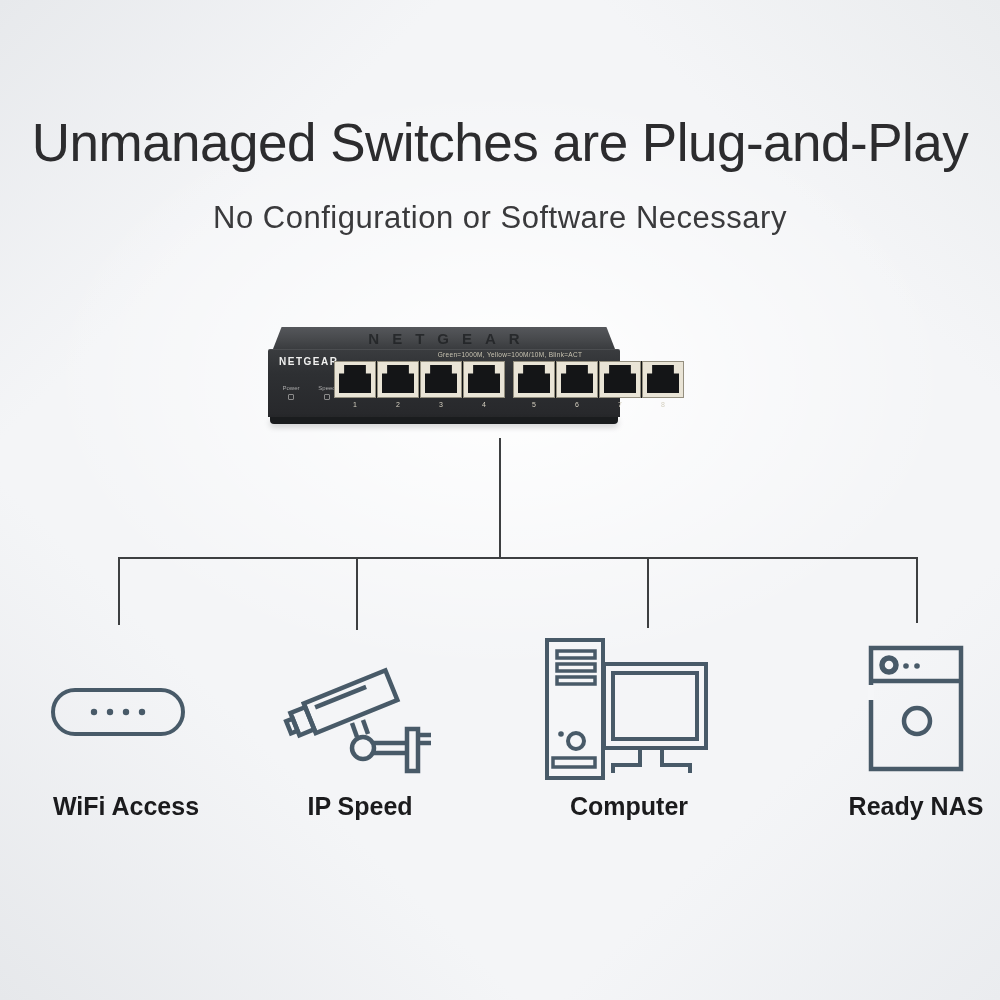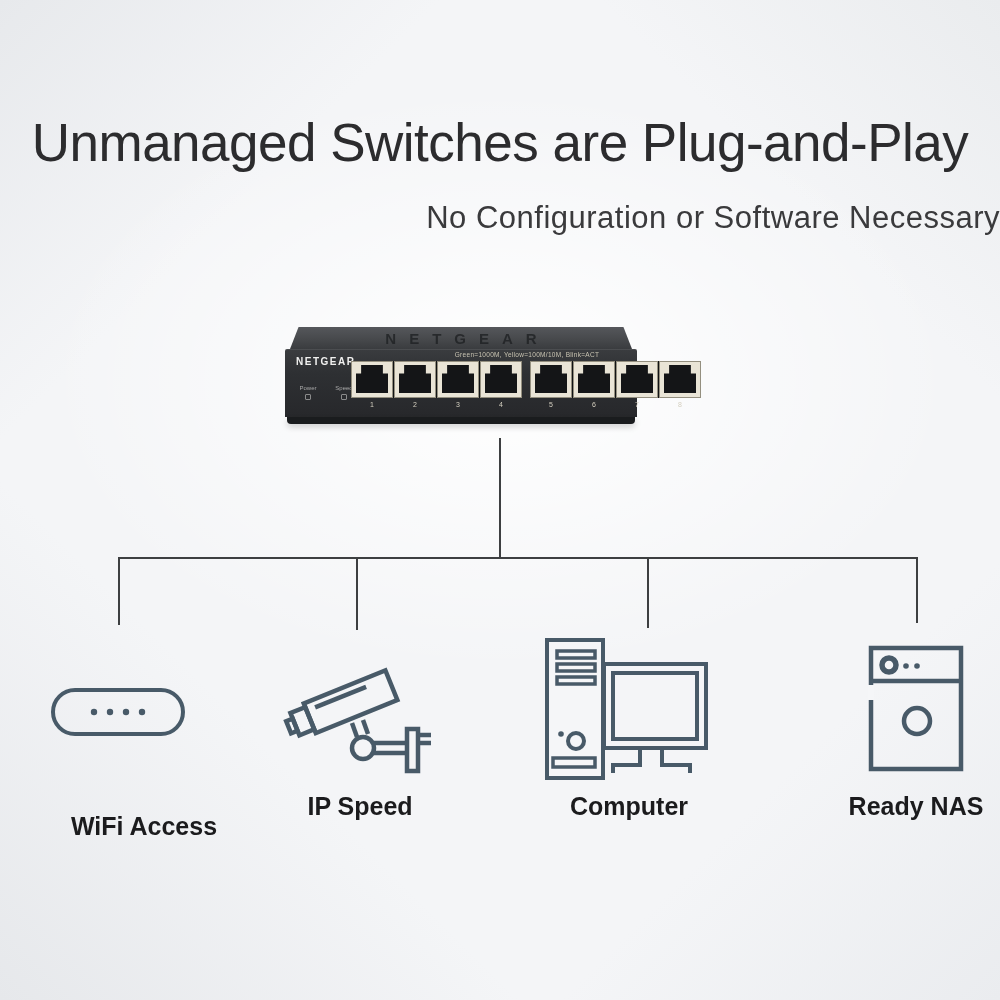--- a/index.html
+++ b/index.html
@@ -6,25 +6,25 @@
   .canvas{position:relative;width:1000px;height:1000px;margin:0 auto;overflow:hidden;
     background:
       radial-gradient(70% 45% at 50% 38%, #ffffff 0%, rgba(255,255,255,0) 65%),
       linear-gradient(135deg, #e7e9ec 0%, rgba(231,233,236,0) 22%),
       linear-gradient(225deg, #eaecee 0%, rgba(234,236,238,0) 20%),
       linear-gradient(45deg,  #e6e8eb 0%, rgba(230,232,235,0) 26%),
       linear-gradient(315deg, #eaecef 0%, rgba(234,236,239,0) 22%),
       #f4f5f7;}
   .title{position:absolute;left:0;top:112px;width:100%;text-align:center;
     font-size:53px;font-weight:400;color:#2c2c2e;letter-spacing:-0.5px;}
-  .subtitle{position:absolute;left:0;top:200px;width:100%;text-align:right;
+  .subtitle{position:absolute;left:0;top:200px;width:100%;text-align:center;
     font-size:31px;font-weight:400;color:#3a3a3c;letter-spacing:0.5px;}
 
   
-  .switch{position:absolute;left:285px;top:327px;width:352px;height:97px;}
+  .switch{position:absolute;left:268px;top:327px;width:352px;height:97px;}
   .top-face{position:absolute;left:5px;right:5px;top:0;height:22px;
     clip-path:polygon(2.5% 0,97.5% 0,100% 100%,0 100%);
     background:linear-gradient(180deg,#55575b 0%,#47494c 55%,#3a3c3f 100%);}
   .top-brand{width:100%;text-align:center;line-height:23px;font-size:15px;font-weight:bold;
     letter-spacing:13px;padding-left:13px;box-sizing:border-box;color:#1f2123;opacity:.8;}
   .front-face{position:absolute;left:0;right:0;top:22px;height:68px;
     background:linear-gradient(180deg,#3a3c3f 0%,#2e3033 35%,#27282b 100%);
     border-radius:2px 2px 0 0;box-shadow:inset 0 1px 0 rgba(255,255,255,.09);}
   .base{position:absolute;left:2px;right:2px;top:90px;height:7px;background:#1a1c1e;
     border-radius:0 0 4px 4px;box-shadow:0 3px 6px rgba(0,0,0,.18);}
@@ -176,18 +176,18 @@
       <rect x="3" y="3" width="90" height="121"></rect>
       <line x1="3" y1="36" x2="93" y2="36"></line>
       <circle cx="21" cy="20" r="7" stroke-width="5.5"></circle>
       <circle cx="38" cy="21" r="2.8" fill="#485a68" stroke="none"></circle>
       <circle cx="49" cy="21" r="2.8" fill="#485a68" stroke="none"></circle>
       <circle cx="49" cy="76" r="13"></circle>
       <rect x="0" y="40" width="6" height="15" fill="#f5f6f8" stroke="none"></rect>
     </svg>
   </div>
 
-  <div class="node-label" style="left:144px;margin-top:20px;">WiFi Access</div>
+  <div class="node-label" style="left:126px;">WiFi Access</div>
   <div class="node-label" style="left:360px;">IP Speed</div>
   <div class="node-label" style="left:629px;">Computer</div>
   <div class="node-label" style="left:916px;text-align:center;">Ready NAS</div>
 
 </div>
 
 </body></html>

